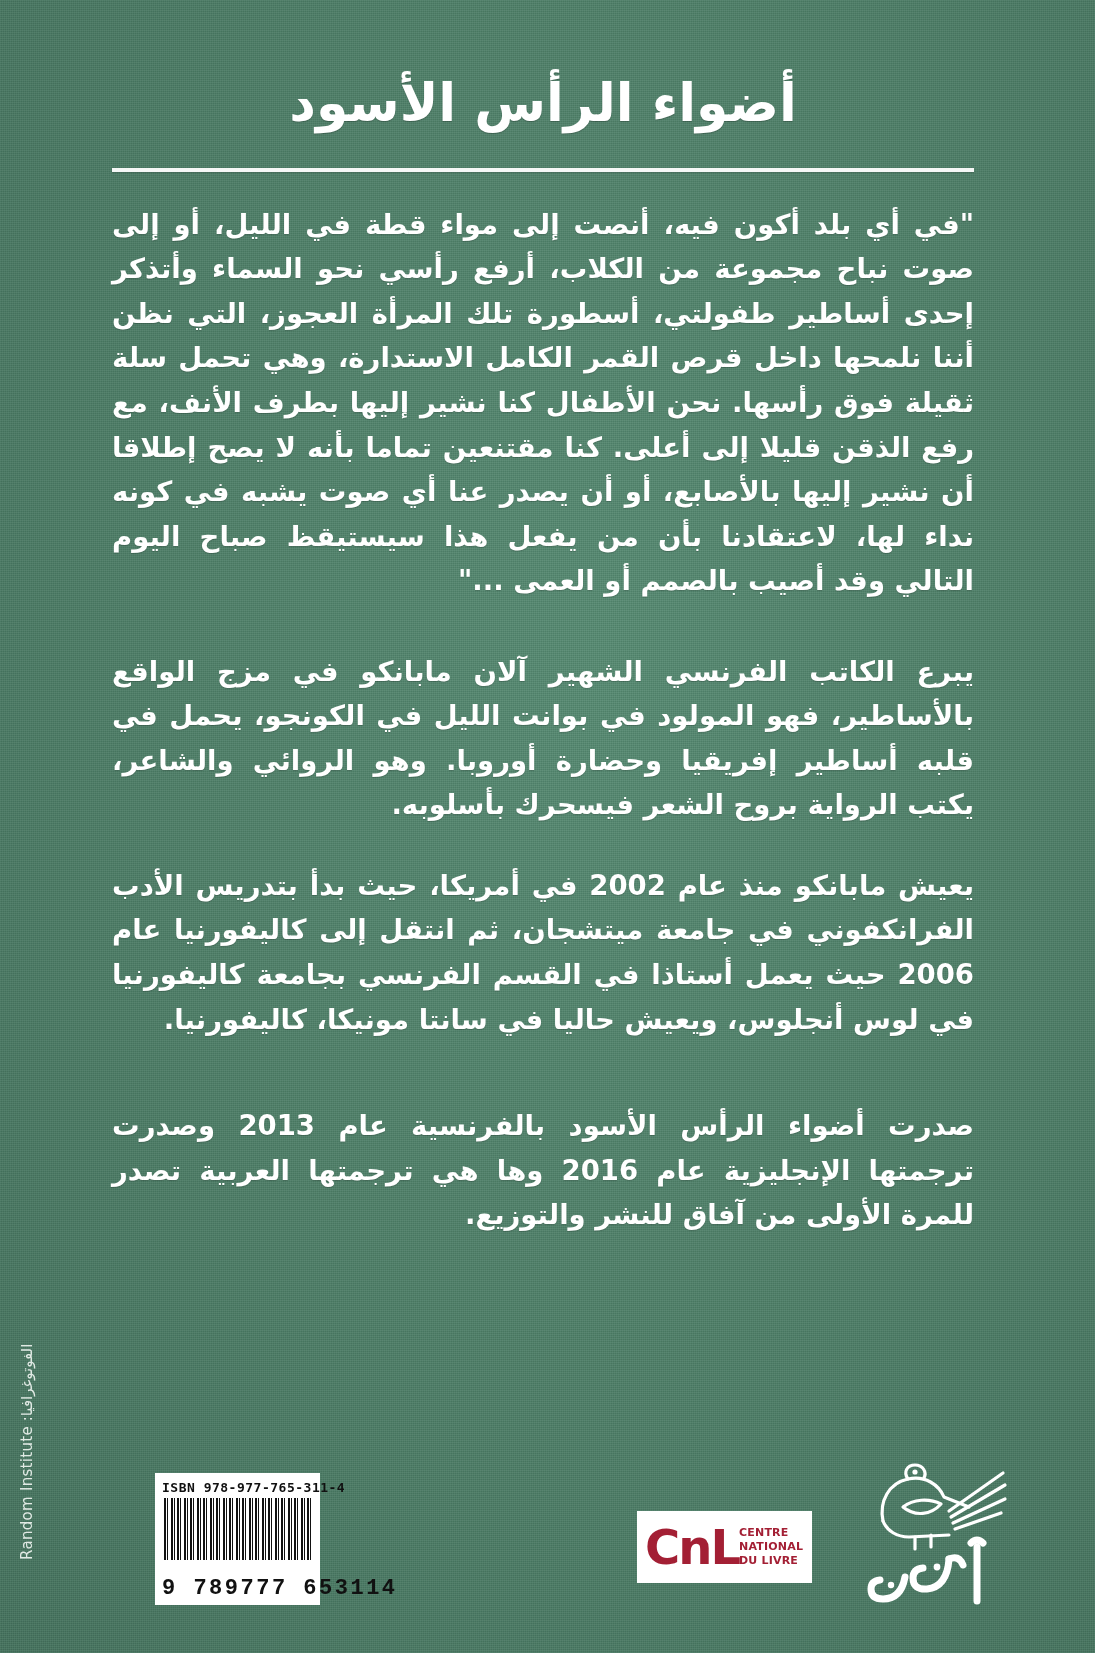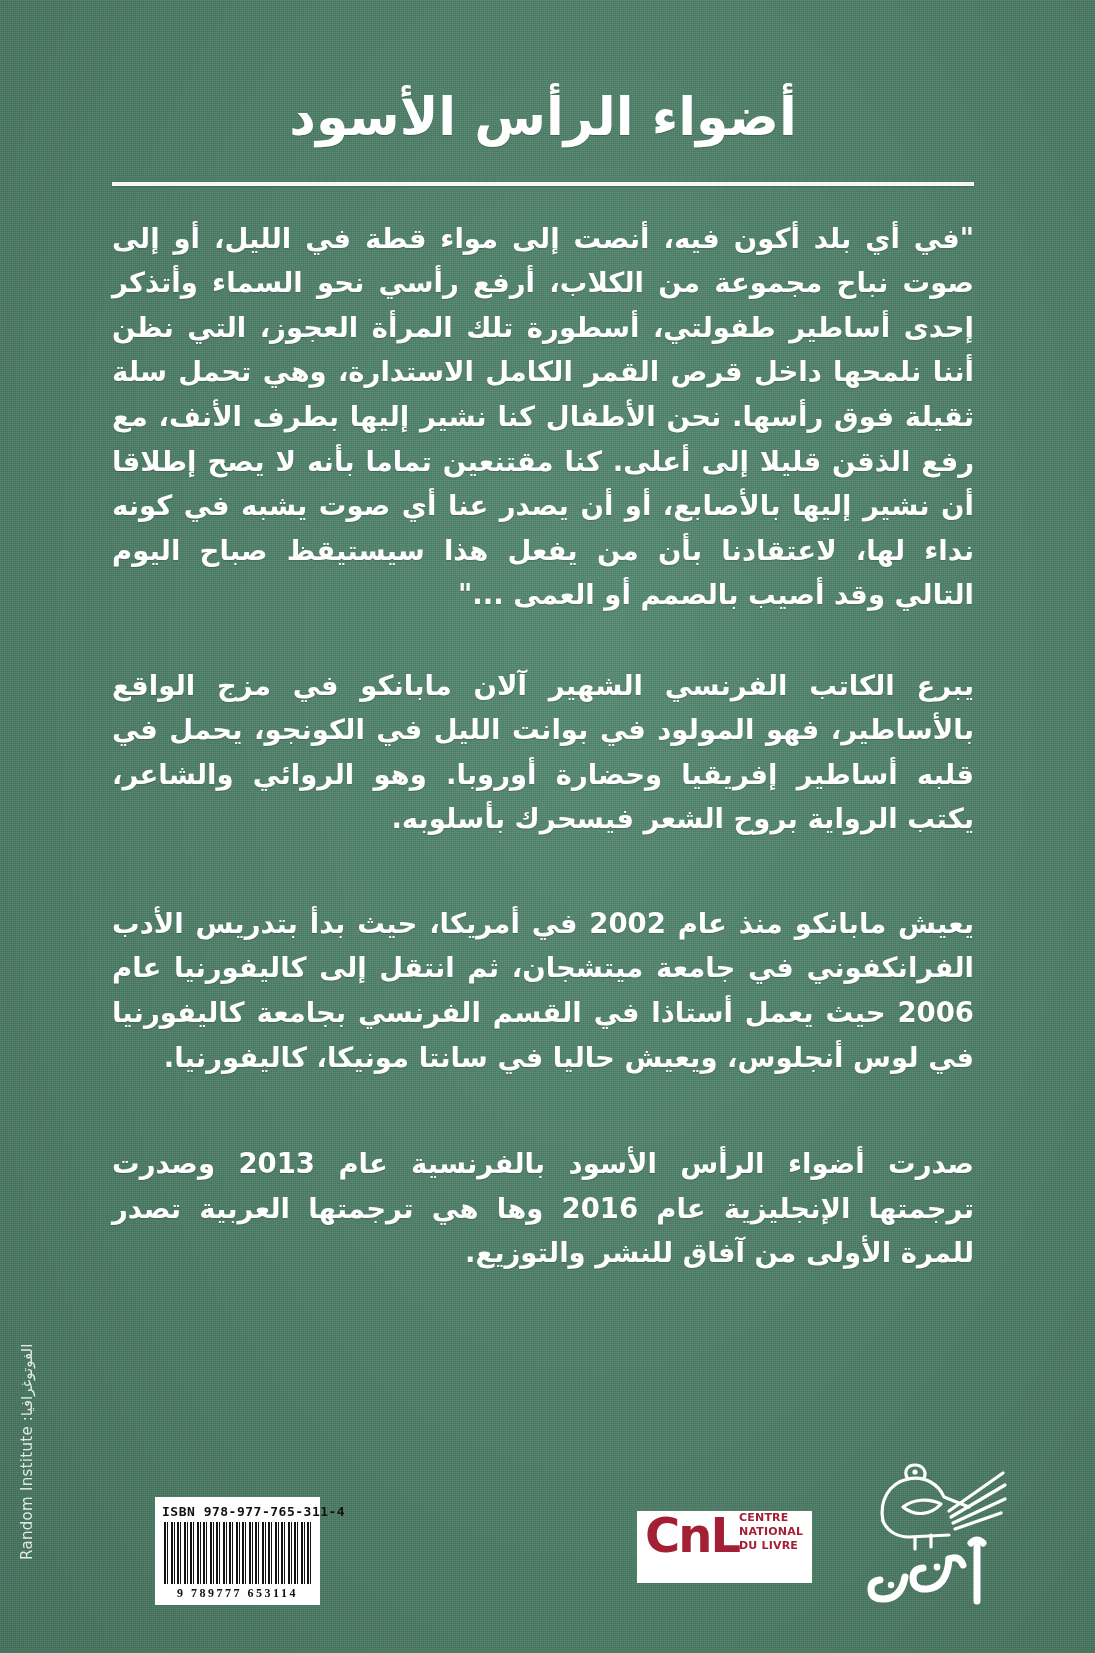--- a/index.html
+++ b/index.html
@@ -50,21 +50,21 @@
   
   .content {
     position: absolute;
     left: 112px;
     top: 0;
     width: 862px;
     height: 1653px;
   }
 
   .title {
-    margin: 14px;
+    margin: 0;
     padding-top: 74px;
     text-align: center;
     font-size: 52px;
     font-weight: bold;
     line-height: 1.15;
     letter-spacing: 0px;
     color: #ffffff;
     text-shadow: 0 1px 1px rgba(0,0,0,0.22);
   }
 
@@ -82,21 +82,21 @@
     font-size: 27.5px;
     line-height: 1.62;
     text-align: justify;
     text-align-last: right;
     color: #ffffff;
     text-shadow: 0 1px 1px rgba(0,0,0,0.18);
     font-weight: 600;
   }
   .blurb.quote      { margin-top: 30px; }
   .blurb.author     { margin-top: 46px; }
-  .blurb.biography  { margin-top: 60px; }
+  .blurb.biography  { margin-top: 36px; }
   .blurb.publication{ margin-top: 62px; }
 
   
   .bottom {
     position: absolute;
     left: 0;
     bottom: 0;
     width: 1095px;
     height: 300px;
   }
@@ -125,40 +125,40 @@
   .barcode-bars {
     height: 62px;
     background-image: repeating-linear-gradient(90deg,
       #111 0px, #111 2px, #fff 2px, #fff 3px,
       #111 3px, #111 4px, #fff 4px, #fff 7px,
       #111 7px, #111 9px, #fff 9px, #fff 10px,
       #111 10px, #111 11px, #fff 11px, #fff 13px);
     margin: 0 2px;
   }
   .barcode-digits {
-    font-family: Liberation Serif, serif;
-    font-size: 12px;
+    font-family: Liberation Mono, monospace;
+    font-size: 22px;
     font-weight: bold;
     color: #111111;
     text-align: center;
     letter-spacing: 2.5px;
     white-space: nowrap;
-    margin-top: 2px;
+    margin-top: 16px;
   }
 
   
   .cnl-logo {
     position: absolute;
     left: 637px;
     bottom: 70px;
     width: 175px;
     height: 72px;
     background: #ffffff;
     display: flex;
-    align-items: flex-start;
+    align-items: center;
     direction: ltr;
     padding: 0 6px;
     box-sizing: border-box;
   }
   .cnl-mark {
     font-family: "DejaVu Sans", "Liberation Sans", sans-serif;
     font-size: 48px;
     font-weight: bold;
     color: #a31f34;
     letter-spacing: -2px;

